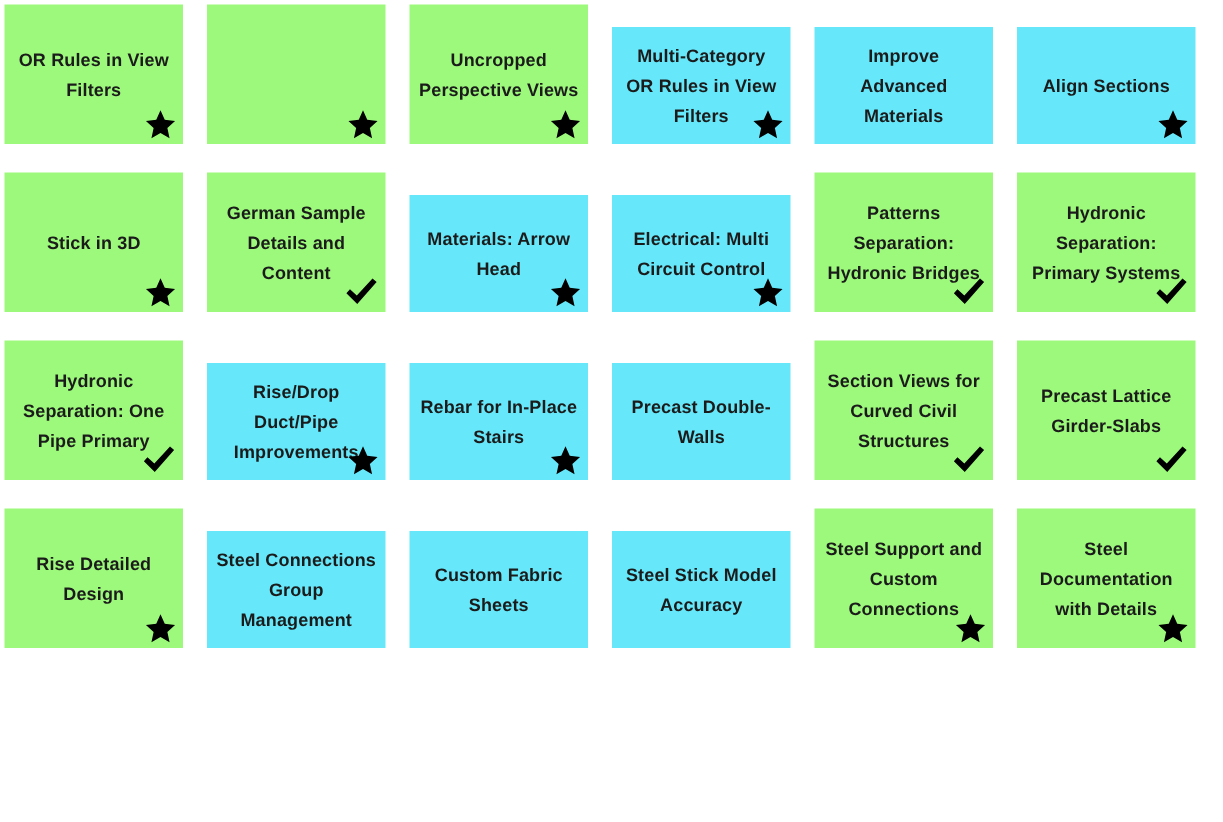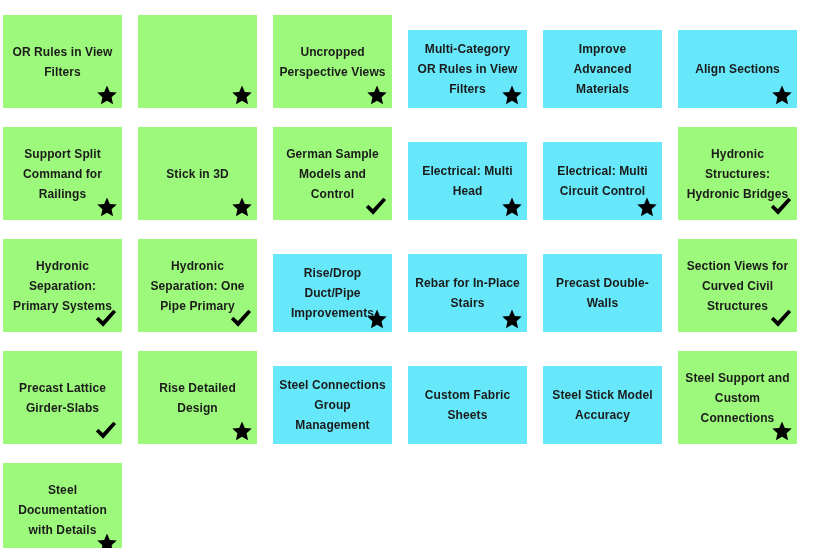--- a/index.html
+++ b/index.html
@@ -10,21 +10,21 @@
   body {
     width: 815px;
     height: 548px;
     font-family: "Liberation Sans", sans-serif;
     overflow: hidden;
   }
   #board {
     position: relative;
     width: 815px;
     height: 548px;
-    padding: 15px 0 0 3px;
+    padding: 3px 0 0 3px;
     box-sizing: border-box;
   }
   .grid {
     display: grid;
     grid-template-columns: repeat(6, 119px);
     grid-auto-rows: 93px;
     column-gap: 16px;
     row-gap: 19px;
   }
   .card {
@@ -101,61 +101,53 @@
       </div>
       <div class="card cyan">
         <span class="card-label">Align Sections</span>
         <span class="badge badge-star">
           <svg viewBox="0 0 24 24" aria-hidden="true">
             <polygon fill="#000000" points="12,1.6 15.1,8.6 22.6,9.4 17,14.5 18.6,22 12,18.2 5.4,22 7,14.5 1.4,9.4 8.9,8.6"></polygon>
           </svg>
         </span>
       </div>
       <div class="card green">
-        <span class="card-label">Support Split Command for Railings</span>
-        <span class="badge badge-star">
-          <svg viewBox="0 0 24 24" aria-hidden="true">
-            <polygon fill="#000000" points="12,1.6 15.1,8.6 22.6,9.4 17,14.5 18.6,22 12,18.2 5.4,22 7,14.5 1.4,9.4 8.9,8.6"></polygon>
-          </svg>
-        </span>
-      </div>
-      <div class="card green">
         <span class="card-label">Stick in 3D</span>
         <span class="badge badge-star">
           <svg viewBox="0 0 24 24" aria-hidden="true">
             <polygon fill="#000000" points="12,1.6 15.1,8.6 22.6,9.4 17,14.5 18.6,22 12,18.2 5.4,22 7,14.5 1.4,9.4 8.9,8.6"></polygon>
           </svg>
         </span>
       </div>
       <div class="card green">
-        <span class="card-label">German Sample Models and Control</span>
-        <span class="badge badge-check">
-          <svg viewBox="0 0 26 24" aria-hidden="true">
-            <path fill="#000000" d="M2 12.6 L4.6 9.6 L9.6 14.2 L21 1.8 L24 4.4 L9.9 20.4 Z"></path>
-          </svg>
-        </span>
-      </div>
-      <div class="card cyan">
-        <span class="card-label">Electrical: Multi Head</span>
+        <span class="card-label">German Sample Details and Content</span>
+        <span class="badge badge-check">
+          <svg viewBox="0 0 26 24" aria-hidden="true">
+            <path fill="#000000" d="M2 12.6 L4.6 9.6 L9.6 14.2 L21 1.8 L24 4.4 L9.9 20.4 Z"></path>
+          </svg>
+        </span>
+      </div>
+      <div class="card cyan">
+        <span class="card-label">Materials: Arrow Head</span>
         <span class="badge badge-star">
           <svg viewBox="0 0 24 24" aria-hidden="true">
             <polygon fill="#000000" points="12,1.6 15.1,8.6 22.6,9.4 17,14.5 18.6,22 12,18.2 5.4,22 7,14.5 1.4,9.4 8.9,8.6"></polygon>
           </svg>
         </span>
       </div>
       <div class="card cyan">
         <span class="card-label">Electrical: Multi Circuit Control</span>
         <span class="badge badge-star">
           <svg viewBox="0 0 24 24" aria-hidden="true">
             <polygon fill="#000000" points="12,1.6 15.1,8.6 22.6,9.4 17,14.5 18.6,22 12,18.2 5.4,22 7,14.5 1.4,9.4 8.9,8.6"></polygon>
           </svg>
         </span>
       </div>
       <div class="card green">
-        <span class="card-label">Hydronic Structures: Hydronic Bridges</span>
+        <span class="card-label">Patterns Separation: Hydronic Bridges</span>
         <span class="badge badge-check">
           <svg viewBox="0 0 26 24" aria-hidden="true">
             <path fill="#000000" d="M2 12.6 L4.6 9.6 L9.6 14.2 L21 1.8 L24 4.4 L9.9 20.4 Z"></path>
           </svg>
         </span>
       </div>
       <div class="card green">
         <span class="card-label">Hydronic Separation: Primary Systems</span>
         <span class="badge badge-check">
           <svg viewBox="0 0 26 24" aria-hidden="true">

